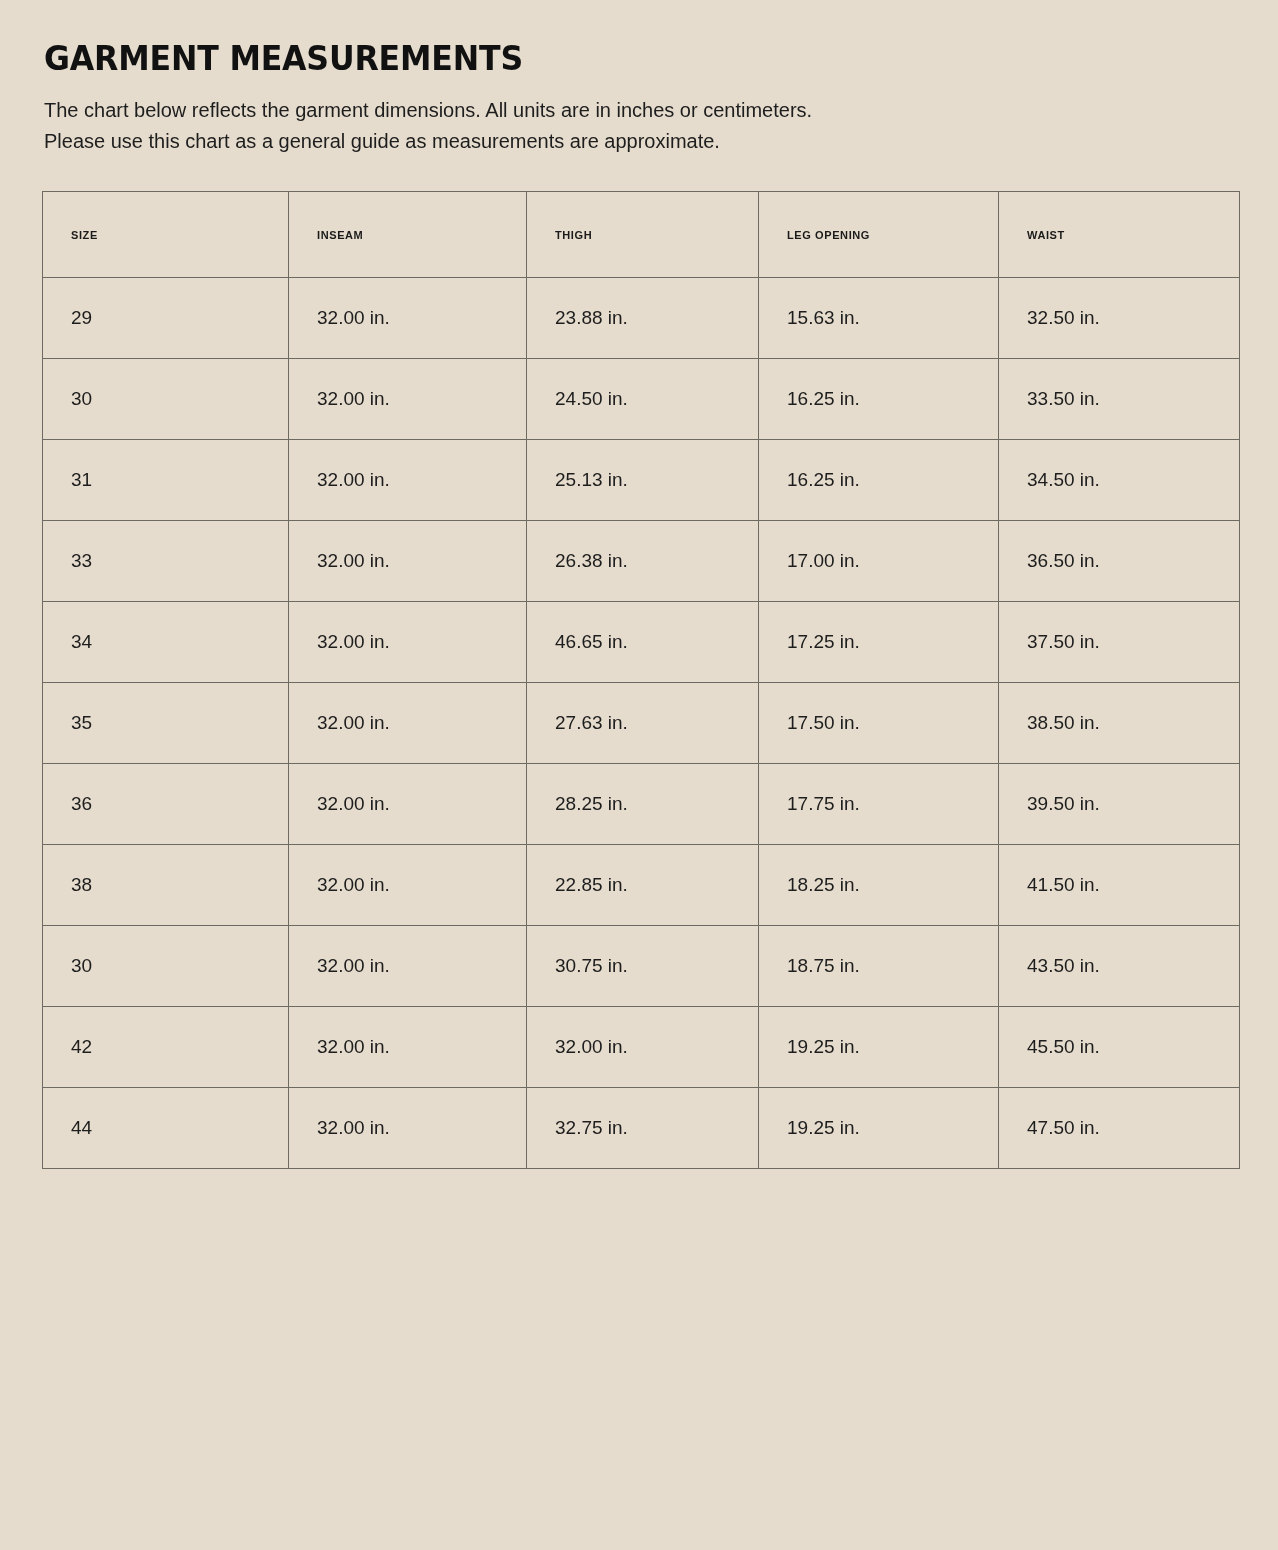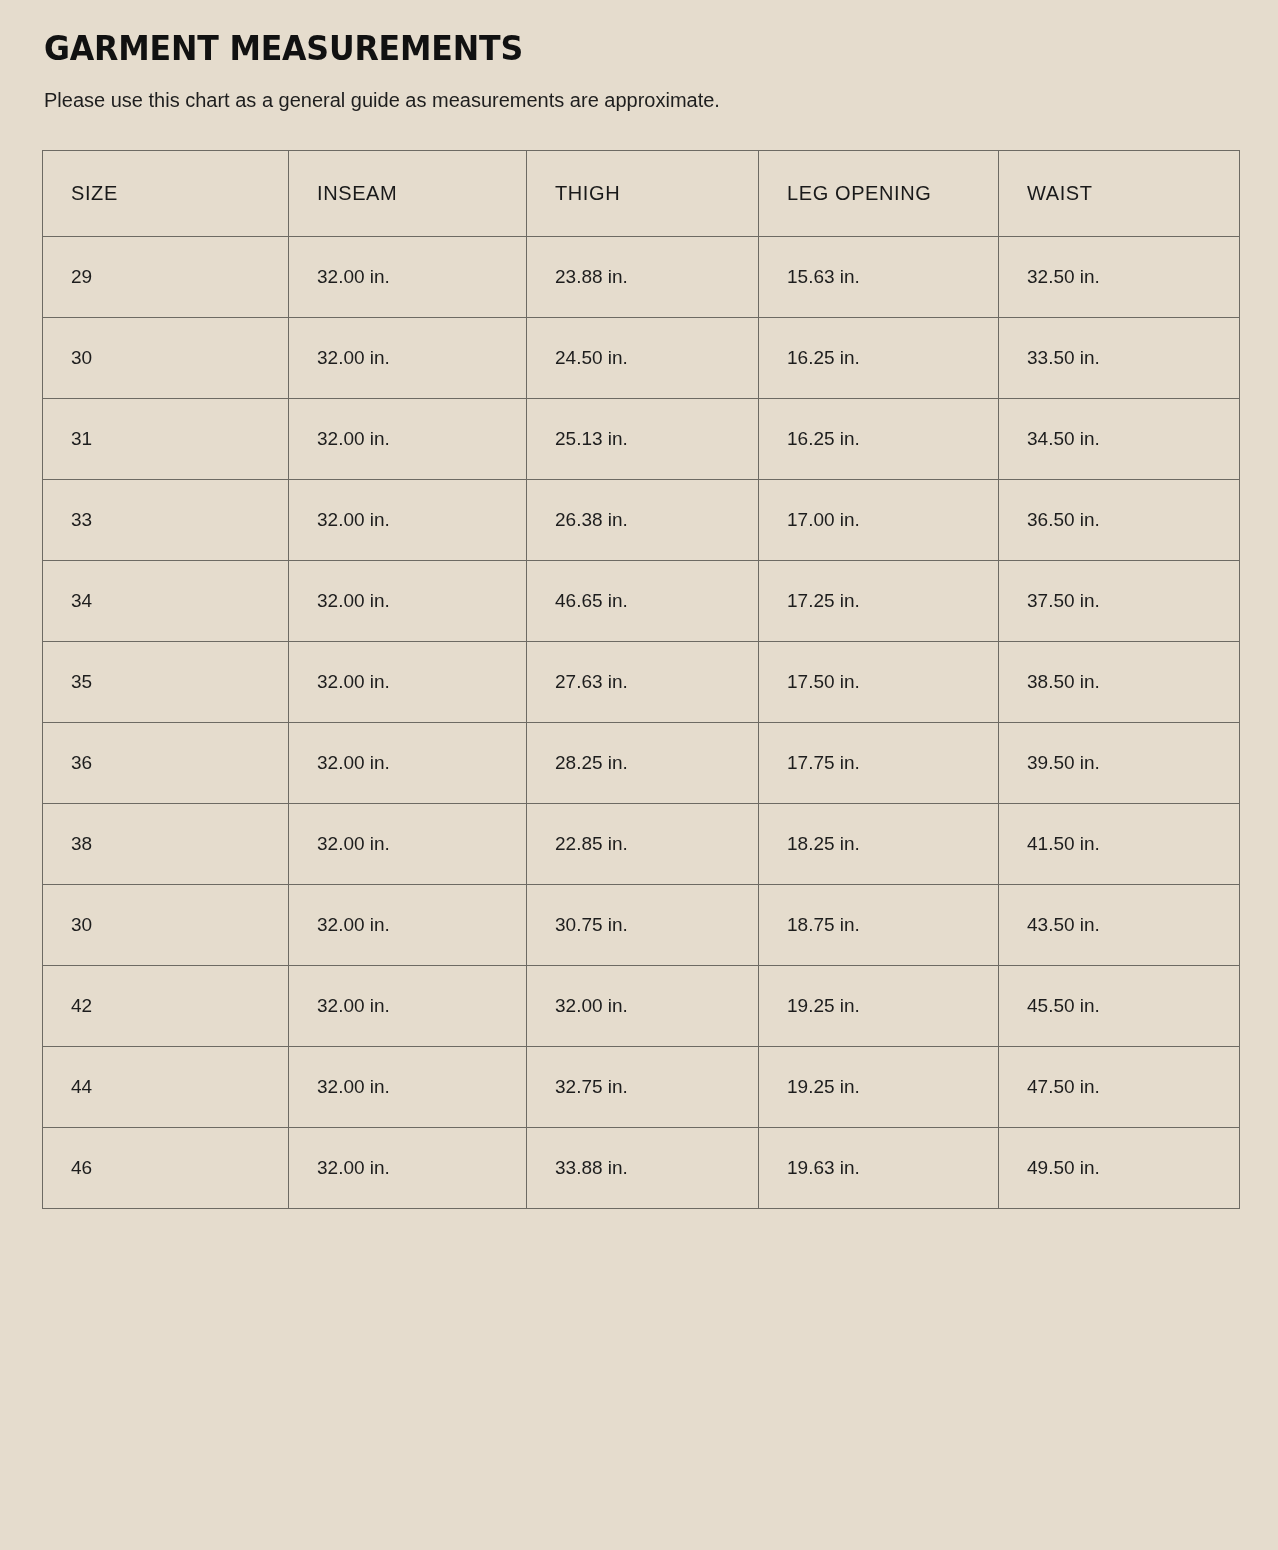--- a/index.html
+++ b/index.html
@@ -8,21 +8,21 @@
   }
   body {
     width: 1278px;
     min-height: 1550px;
     background: #e5dccd;
     font-family: "Liberation Sans", sans-serif;
     color: #1a1a1a;
     -webkit-font-smoothing: antialiased;
   }
   .page {
-    padding: 22px 40px 0 40px;
+    padding: 32px 40px 0 40px;
     box-sizing: border-box;
   }
   h1.title {
     font-family: "DejaVu Sans", sans-serif;
     font-size: 34px;
     line-height: 1.1;
     font-weight: 700;
     letter-spacing: -0.2px;
     margin: 8px 0 18px 4px;
     text-transform: uppercase;
@@ -49,22 +49,22 @@
   table.measurements th,
   table.measurements td {
     border: 1px solid #6d6a63;
     text-align: left;
     vertical-align: middle;
     padding: 0 28px;
     height: 81px;
     box-sizing: border-box;
   }
   table.measurements th {
-    font-size: 20px;
-    font-weight: 400;
+    font-size: 11px;
+    font-weight: 700;
     letter-spacing: 0.6px;
     text-transform: uppercase;
     height: 86px;
   }
   table.measurements td {
     font-size: 19px;
     font-weight: 400;
     color: #1d1d1d;
   }
   table.measurements col.c0 { width: 246px; }
@@ -74,20 +74,21 @@
   table.measurements col.c4 { width: 241px; }
 </style>
 </head>
 <body>
 
 <div class="page">
 
   <h1 class="title">GARMENT MEASUREMENTS</h1>
 
   <p class="intro">
+    <span>The chart below reflects the garment dimensions. All units are in inches or centimeters.</span>
     <span>Please use this chart as a general guide as measurements are approximate.</span>
   </p>
 
   <table class="measurements">
     <colgroup>
       <col class="c0">
         <col class="c1">
         <col class="c2">
         <col class="c3">
         <col class="c4">
@@ -172,23 +173,16 @@
         <td>19.25 in.</td>
         <td>45.50 in.</td>
       </tr>
       <tr>
         <td>44</td>
         <td>32.00 in.</td>
         <td>32.75 in.</td>
         <td>19.25 in.</td>
         <td>47.50 in.</td>
       </tr>
-      <tr>
-        <td>46</td>
-        <td>32.00 in.</td>
-        <td>33.88 in.</td>
-        <td>19.63 in.</td>
-        <td>49.50 in.</td>
-      </tr>
     </tbody>
   </table>
 
 </div>
 
 </body></html>

